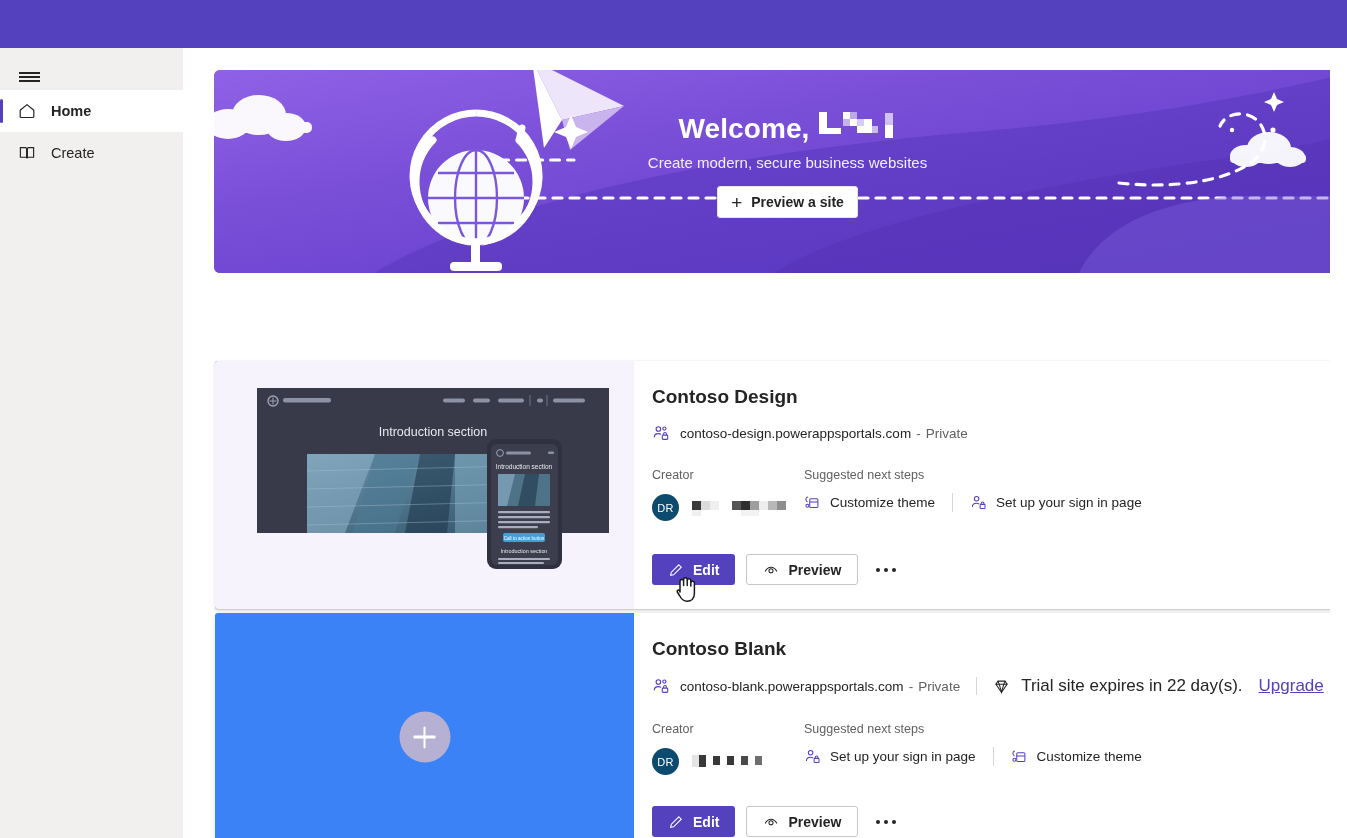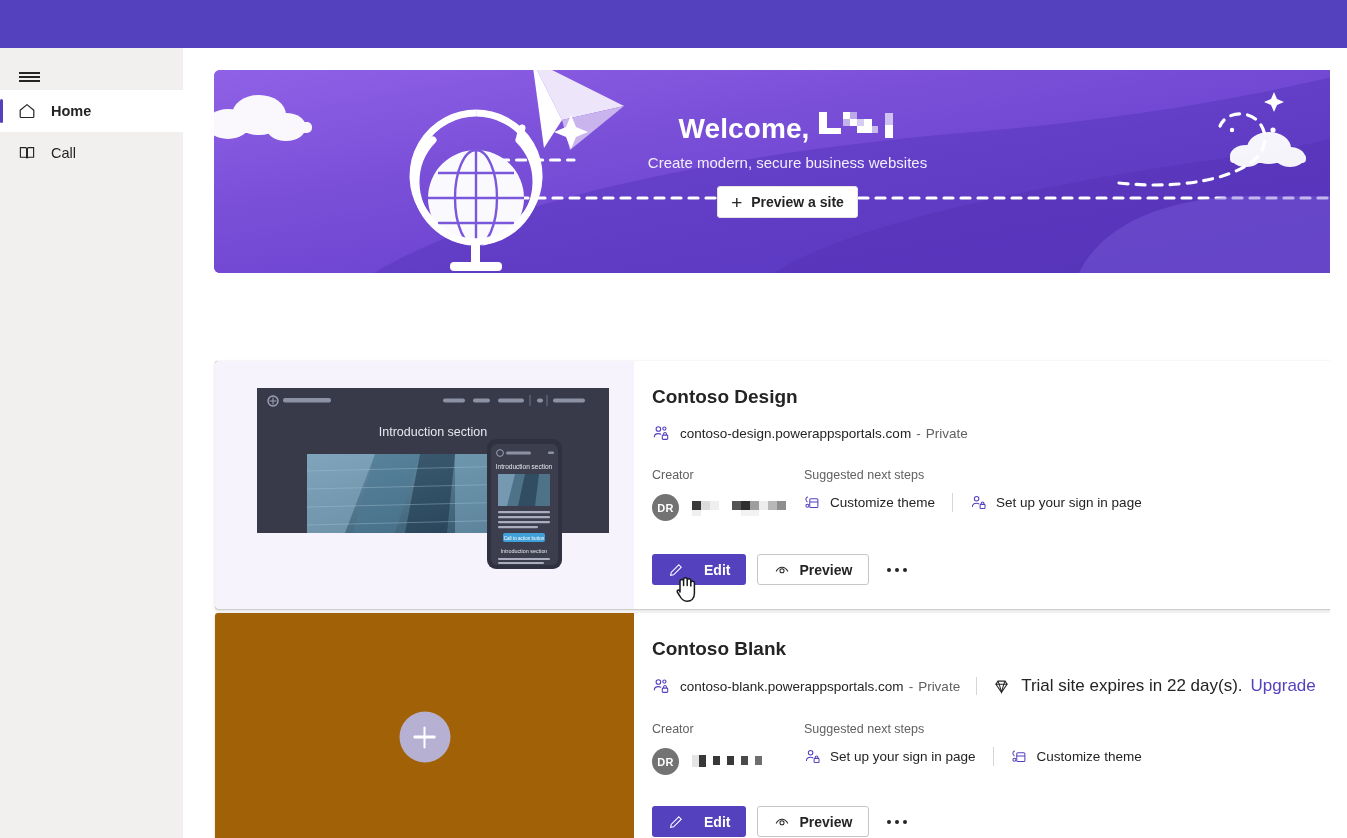--- a/index.html
+++ b/index.html
@@ -100,62 +100,62 @@
   
   .card {
     position: absolute; left: 32px; width: 1130px;
     background: #ffffff; border-radius: 3px;
     box-shadow: 0 1.6px 3.6px rgba(0,0,0,.13), 0 .3px .9px rgba(0,0,0,.11);
     overflow: hidden; display: flex;
   }
   #card-0 { top: 313px; height: 248px; }
   #card-1 { top: 565px; height: 248px; }
   .card-thumb {
-    flex: 0 0 419px; background: #a16207;
+    flex: 0 0 419px; background: #3b82f6;
     position: relative; overflow: hidden;
   }
   .card-body { flex: 1; padding: 25px 0 0 18px; position: relative; }
 
   .card-title { font-size: 19px; font-weight: bold; color: #242424; }
   .url-row {
     display: flex; align-items: center; margin-top: 16px;
     font-size: 13.5px; color: #242424;
   }
   .url-row .ico { margin-right: 10px; display: block; }
   .url-priv { color: #616161; }
   .divider-v {
     width: 1px; height: 18px; background: #D6D6D6; margin: 0 16px;
   }
   .trial { display: flex; align-items: center; font-size: 17px; color: #242424; }
   .trial .ico { margin-right: 11px; }
-  .upgrade-link { color: #5341BE; cursor: pointer; margin-left: 8px; }
+  .upgrade-link { color: #5341BE; text-decoration: underline; cursor: pointer; margin-left: 16px; }
 
   .meta-row { display: flex; margin-top: 26px; }
   .meta-col-creator { width: 152px; }
   .meta-label { font-size: 12.5px; color: #616161; }
   .creator-row { display: flex; align-items: center; margin-top: 12px; }
   .avatar {
     width: 27px; height: 27px; border-radius: 50%;
-    background: #737373; color: #fff; font-size: 11px; font-weight: bold;
+    background: #0c4a6e; color: #fff; font-size: 11px; font-weight: normal;
     display: flex; align-items: center; justify-content: center; letter-spacing:.3px;
   }
   .blurname { margin-left: 13px; position: relative; height: 14px; }
   .steps-col { flex: 1; }
   .steps-row { display: flex; align-items: center; margin-top: 11px; }
   .step {
     display: flex; align-items: center; gap: 9px;
     font-size: 13.5px; color: #242424; cursor: pointer; white-space: nowrap;
   }
   .step-div { width: 1px; height: 19px; background: #D6D6D6; margin: 0 17px; }
 
   .actions { position: absolute; left: 18px; bottom: 24px; display: flex; align-items: center; }
   .btn-primary {
     height: 31px; padding: 0 16px; background: #5341BE; color: #fff;
     border: none; border-radius: 3px; font-size: 14px; font-weight: bold;
-    display: flex; align-items: center; gap: 20px; cursor: pointer;
+    display: flex; align-items: center; gap: 9px; cursor: pointer;
     font-family: "Liberation Sans", sans-serif;
   }
   .btn-secondary {
     height: 31px; padding: 0 16px; background: #fff; color: #242424;
     border: 1px solid #C8C6C4; border-radius: 3px; font-size: 14px; font-weight: bold;
     display: flex; align-items: center; gap: 9px; cursor: pointer; margin-left: 11px;
     font-family: "Liberation Sans", sans-serif;
   }
   .btn-more {
     width: 34px; height: 31px; margin-left: 11px; background: transparent;
@@ -203,21 +203,21 @@
         </svg>
         <span>Home</span>
       </div>
 
 
       <div class="nav-item">
         <svg class="nav-ico" viewBox="0 0 20 20" fill="none" stroke="#242424" stroke-width="1.15">
           <path d="M3.4 4.6h5.1c.6 0 1.1.5 1.1 1.1v9.6c0-.6-.5-1.1-1.1-1.1H3.4V4.6z"></path>
           <path d="M16.6 4.6h-5.1c-.6 0-1.1.5-1.1 1.1v9.6c0-.6.5-1.1 1.1-1.1h5.1V4.6z"></path>
         </svg>
-        <span>Call</span>
+        <span>Create</span>
       </div>
     </div>
   </div>
 
   <div class="content">
 
     <div class="hero">
       <svg class="hero-inner" viewBox="0 0 1147 203" preserveAspectRatio="none">
         <defs>
           <linearGradient id="hg" x1="0" y1="0" x2="1" y2="1">

